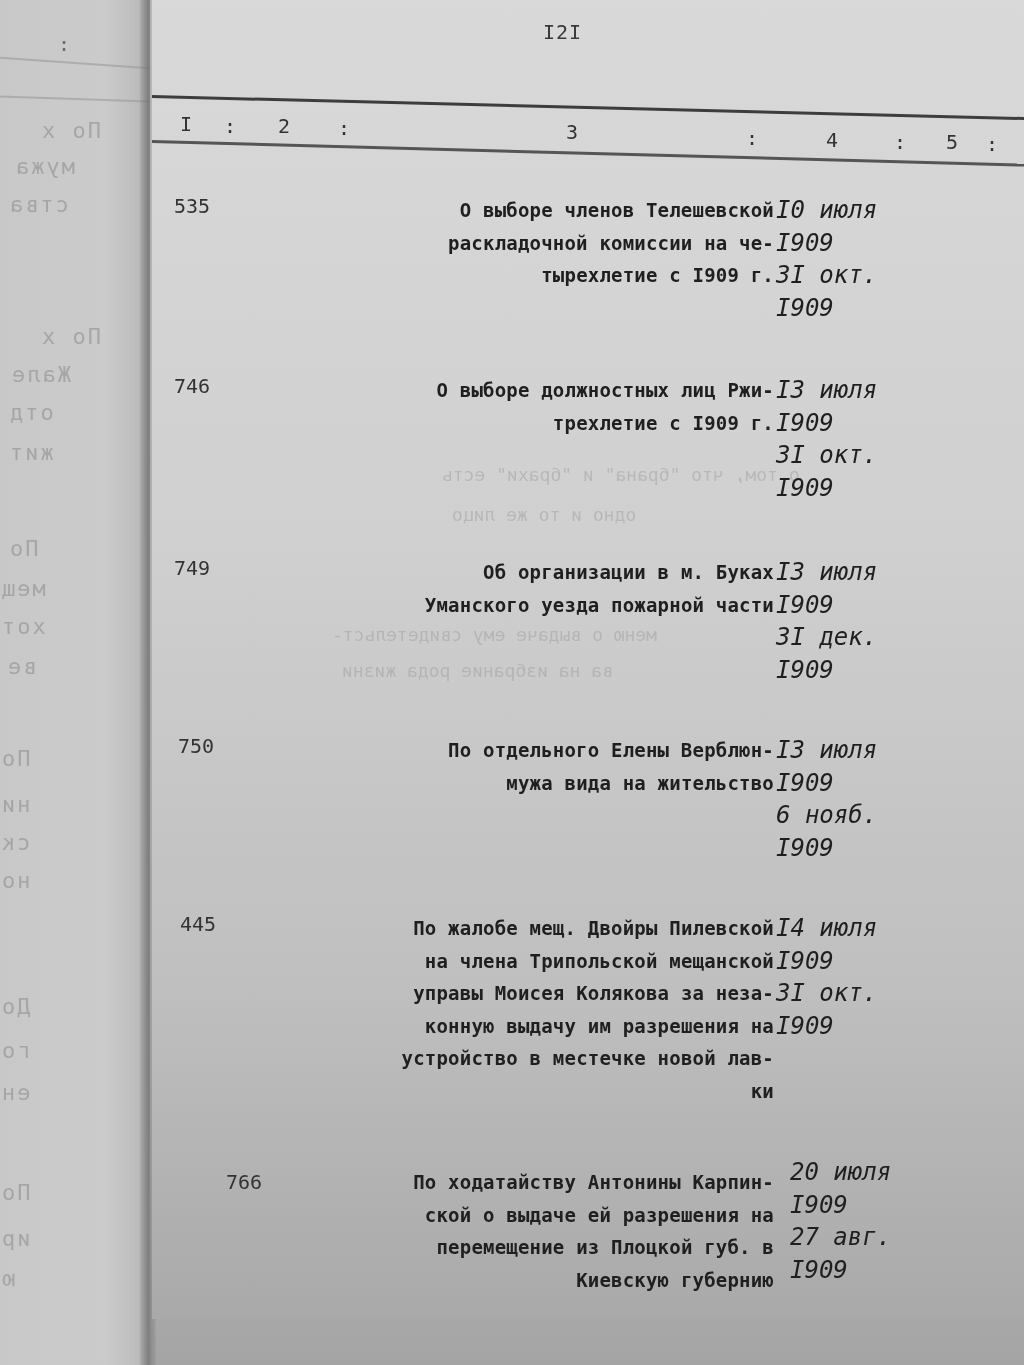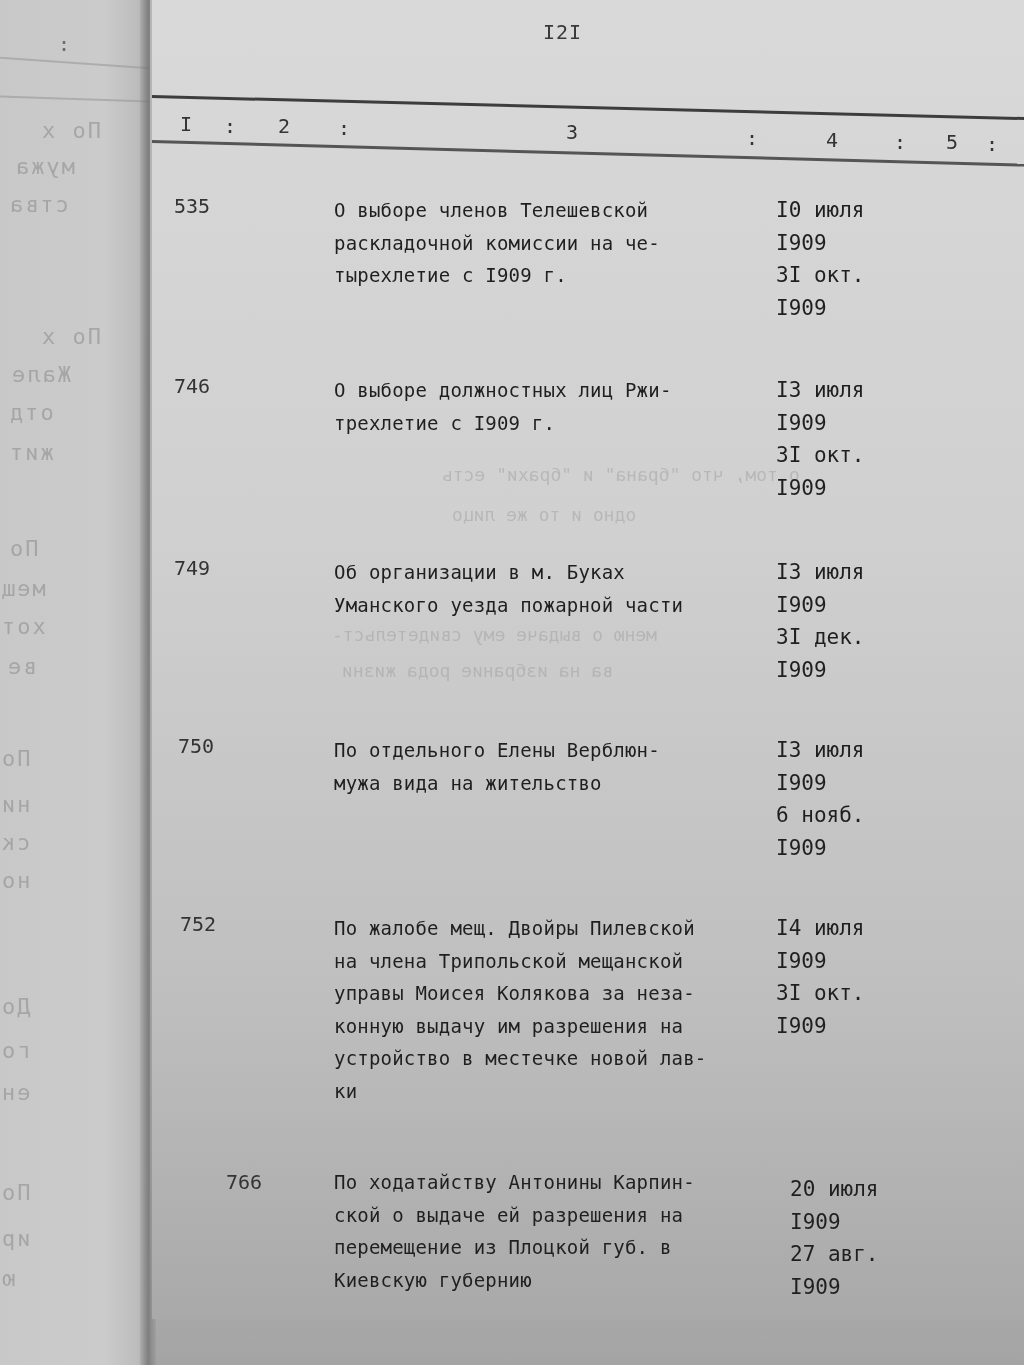--- a/index.html
+++ b/index.html
@@ -94,32 +94,34 @@
       color: #333;
     }
     .entry .desc {
       position: absolute;
       left: 182px;
       top: 0;
       width: 440px;
       font-size: 19px;
       line-height: 32.5px;
       color: #1f1f1f;
-      font-weight: normal;
+      font-weight: bold;
       letter-spacing: 0.2px;
+      text-align: right;
     }
     .entry .desc .line { display: block; white-space: nowrap; }
     .entry .dates {
       position: absolute;
       left: 624px;
       top: 0;
       width: 110px;
-      font-size: 21px;
+      font-size: 24px;
       line-height: 32.5px;
       color: #1f1f1f;
+      font-style: italic;
     }
     .entry .dates .line { display: block; white-space: nowrap; }
     .ghost-main {
       position: absolute;
       font-size: 18px;
       color: #9b9b9b;
       opacity: .45;
       transform: scaleX(-1);
       white-space: nowrap;
     }
@@ -233,21 +235,21 @@
       </div>
       <div class="dates">
         <span class="line">I3 июля</span>
         <span class="line">I909</span>
         <span class="line">6 нояб.</span>
         <span class="line">I909</span>
       </div>
     </div>
 
     <div class="entry" style="top:912px;">
-      <span class="num" style="left:28px;">752</span>
+      <span class="num" style="left:28px;">445</span>
       <div class="desc">
         <span class="line">По жалобе мещ. Двойры Пилевской</span>
         <span class="line">на члена Трипольской мещанской</span>
         <span class="line">управы Моисея Колякова за неза-</span>
         <span class="line">конную выдачу им разрешения  на</span>
         <span class="line">устройство  в местечке новой лав-</span>
         <span class="line">ки</span>
       </div>
       <div class="dates">
         <span class="line">I4 июля</span>
@@ -258,21 +260,21 @@
     </div>
 
     <div class="entry" style="top:1156px;">
       <span class="num" style="left:34px;top:14px;margin-left:40px;">766</span>
       <div class="desc" style="top:10px;">
         <span class="line">По ходатайству Антонины Карпин-</span>
         <span class="line">ской о выдаче  ей разрешения на</span>
         <span class="line">перемещение из Плоцкой губ. в</span>
         <span class="line">Киевскую губернию</span>
       </div>
-      <div class="dates" style="left:638px;margin-top:17px;">
+      <div class="dates" style="left:638px;">
         <span class="line">20 июля</span>
         <span class="line">I909</span>
         <span class="line">27 авг.</span>
         <span class="line">I909</span>
       </div>
     </div>
   </div>
 </div>
 
 </body></html>

